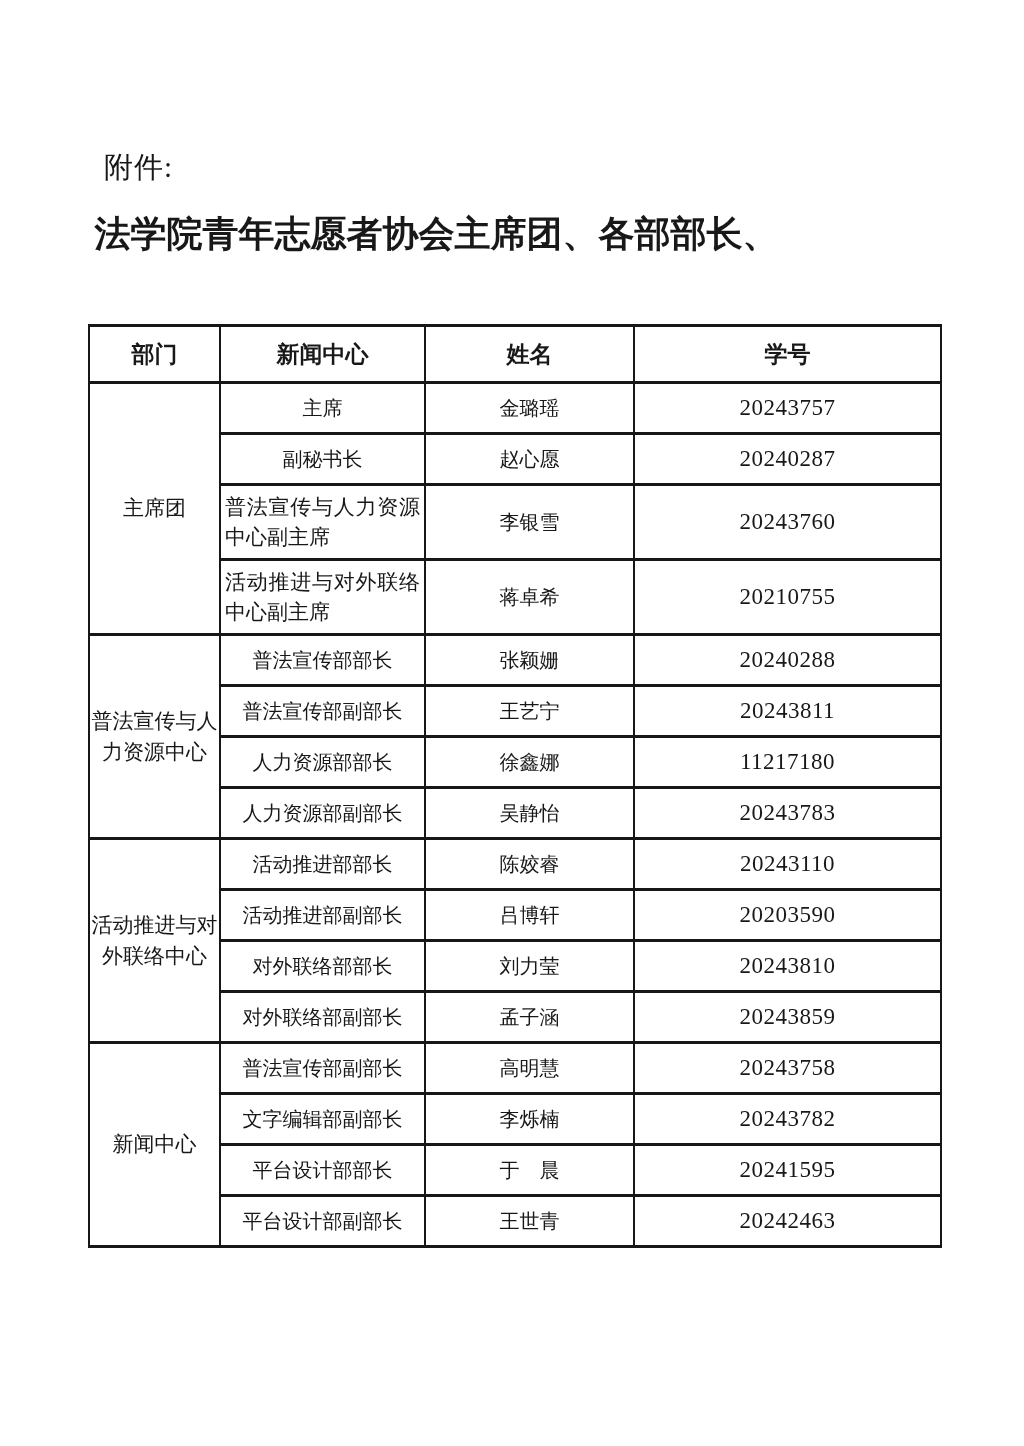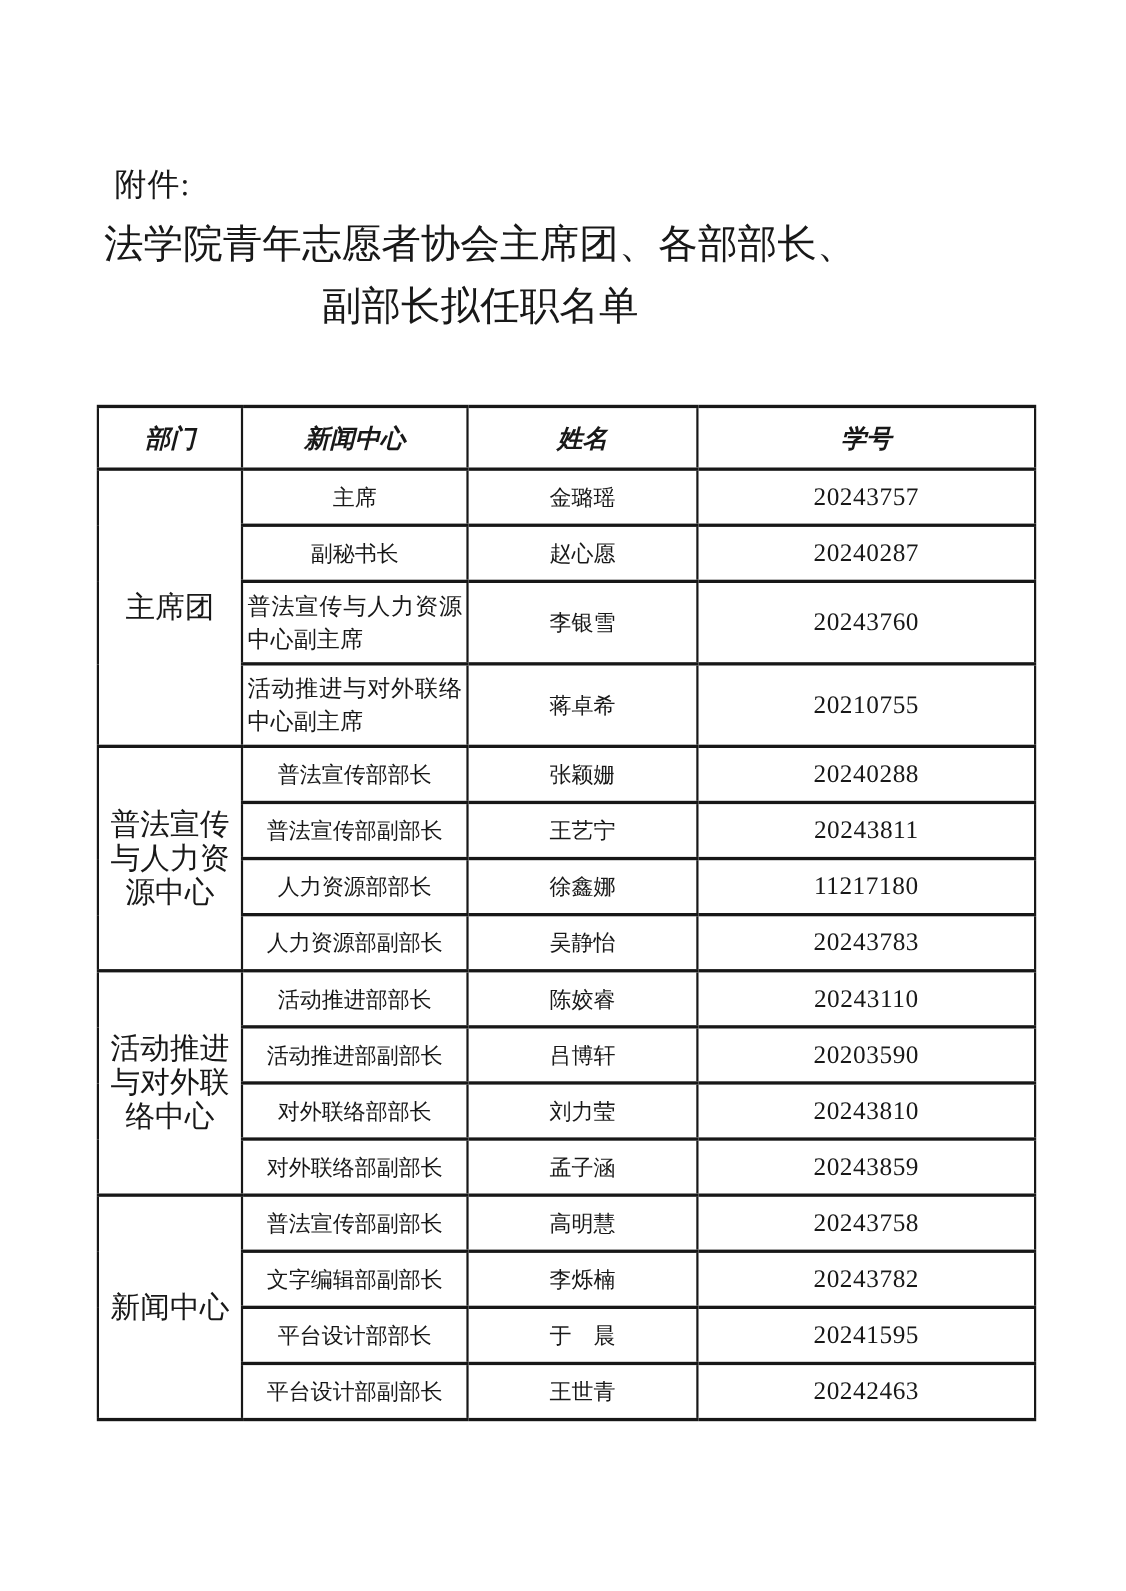--- a/index.html
+++ b/index.html
@@ -20,23 +20,23 @@
     height: 1446px;
     background: #ffffff;
   }
   .attachment {
     padding-top: 148px;
     margin-left: 104px;
     font-size: 29px;
     letter-spacing: 1px;
   }
   .title {
-    margin-top: 6px;
+    margin-top: 18px;
     text-align: center;
-    font-weight: normal;
+    font-weight: bold;
     font-size: 36px;
     line-height: 56px;
     letter-spacing: 0px;
   }
   .doc-table {
     border-collapse: collapse;
     table-layout: fixed;
     width: 852px;
     margin: 62px 0 0 88px;
   }
@@ -47,30 +47,29 @@
     text-align: center;
     vertical-align: middle;
     font-size: 20px;
     padding: 2px 3px;
     overflow: hidden;
   }
   .doc-table thead th {
     height: 50px;
     font-size: 23px;
     font-weight: bold;
-    font-style: italic;
   }
   tr.body-row {
     height: 51px;
   }
   tr.tall {
     height: 75px;
   }
   td.dept {
-    font-size: 27px;
+    font-size: 21px;
     line-height: 31px;
     padding: 16px 0;
   }
   td.pos-wrap {
     text-align: justify;
     text-justify: inter-character;
     font-size: 21px;
     line-height: 30px;
     padding: 2px 4px;
   }
@@ -82,21 +81,20 @@
 </style>
 </head>
 <body>
 
 <div class="page">
 
   <div class="attachment">附件:</div>
 
   <div class="title">
     <div>法学院青年志愿者协会主席团、各部部长、</div>
-    <div>副部长拟任职名单</div>
   </div>
 
   <table class="doc-table">
     <colgroup>
       <col style="width:131px">
       <col style="width:205px">
       <col style="width:209px">
       <col style="width:307px">
     </colgroup>
     <thead>

